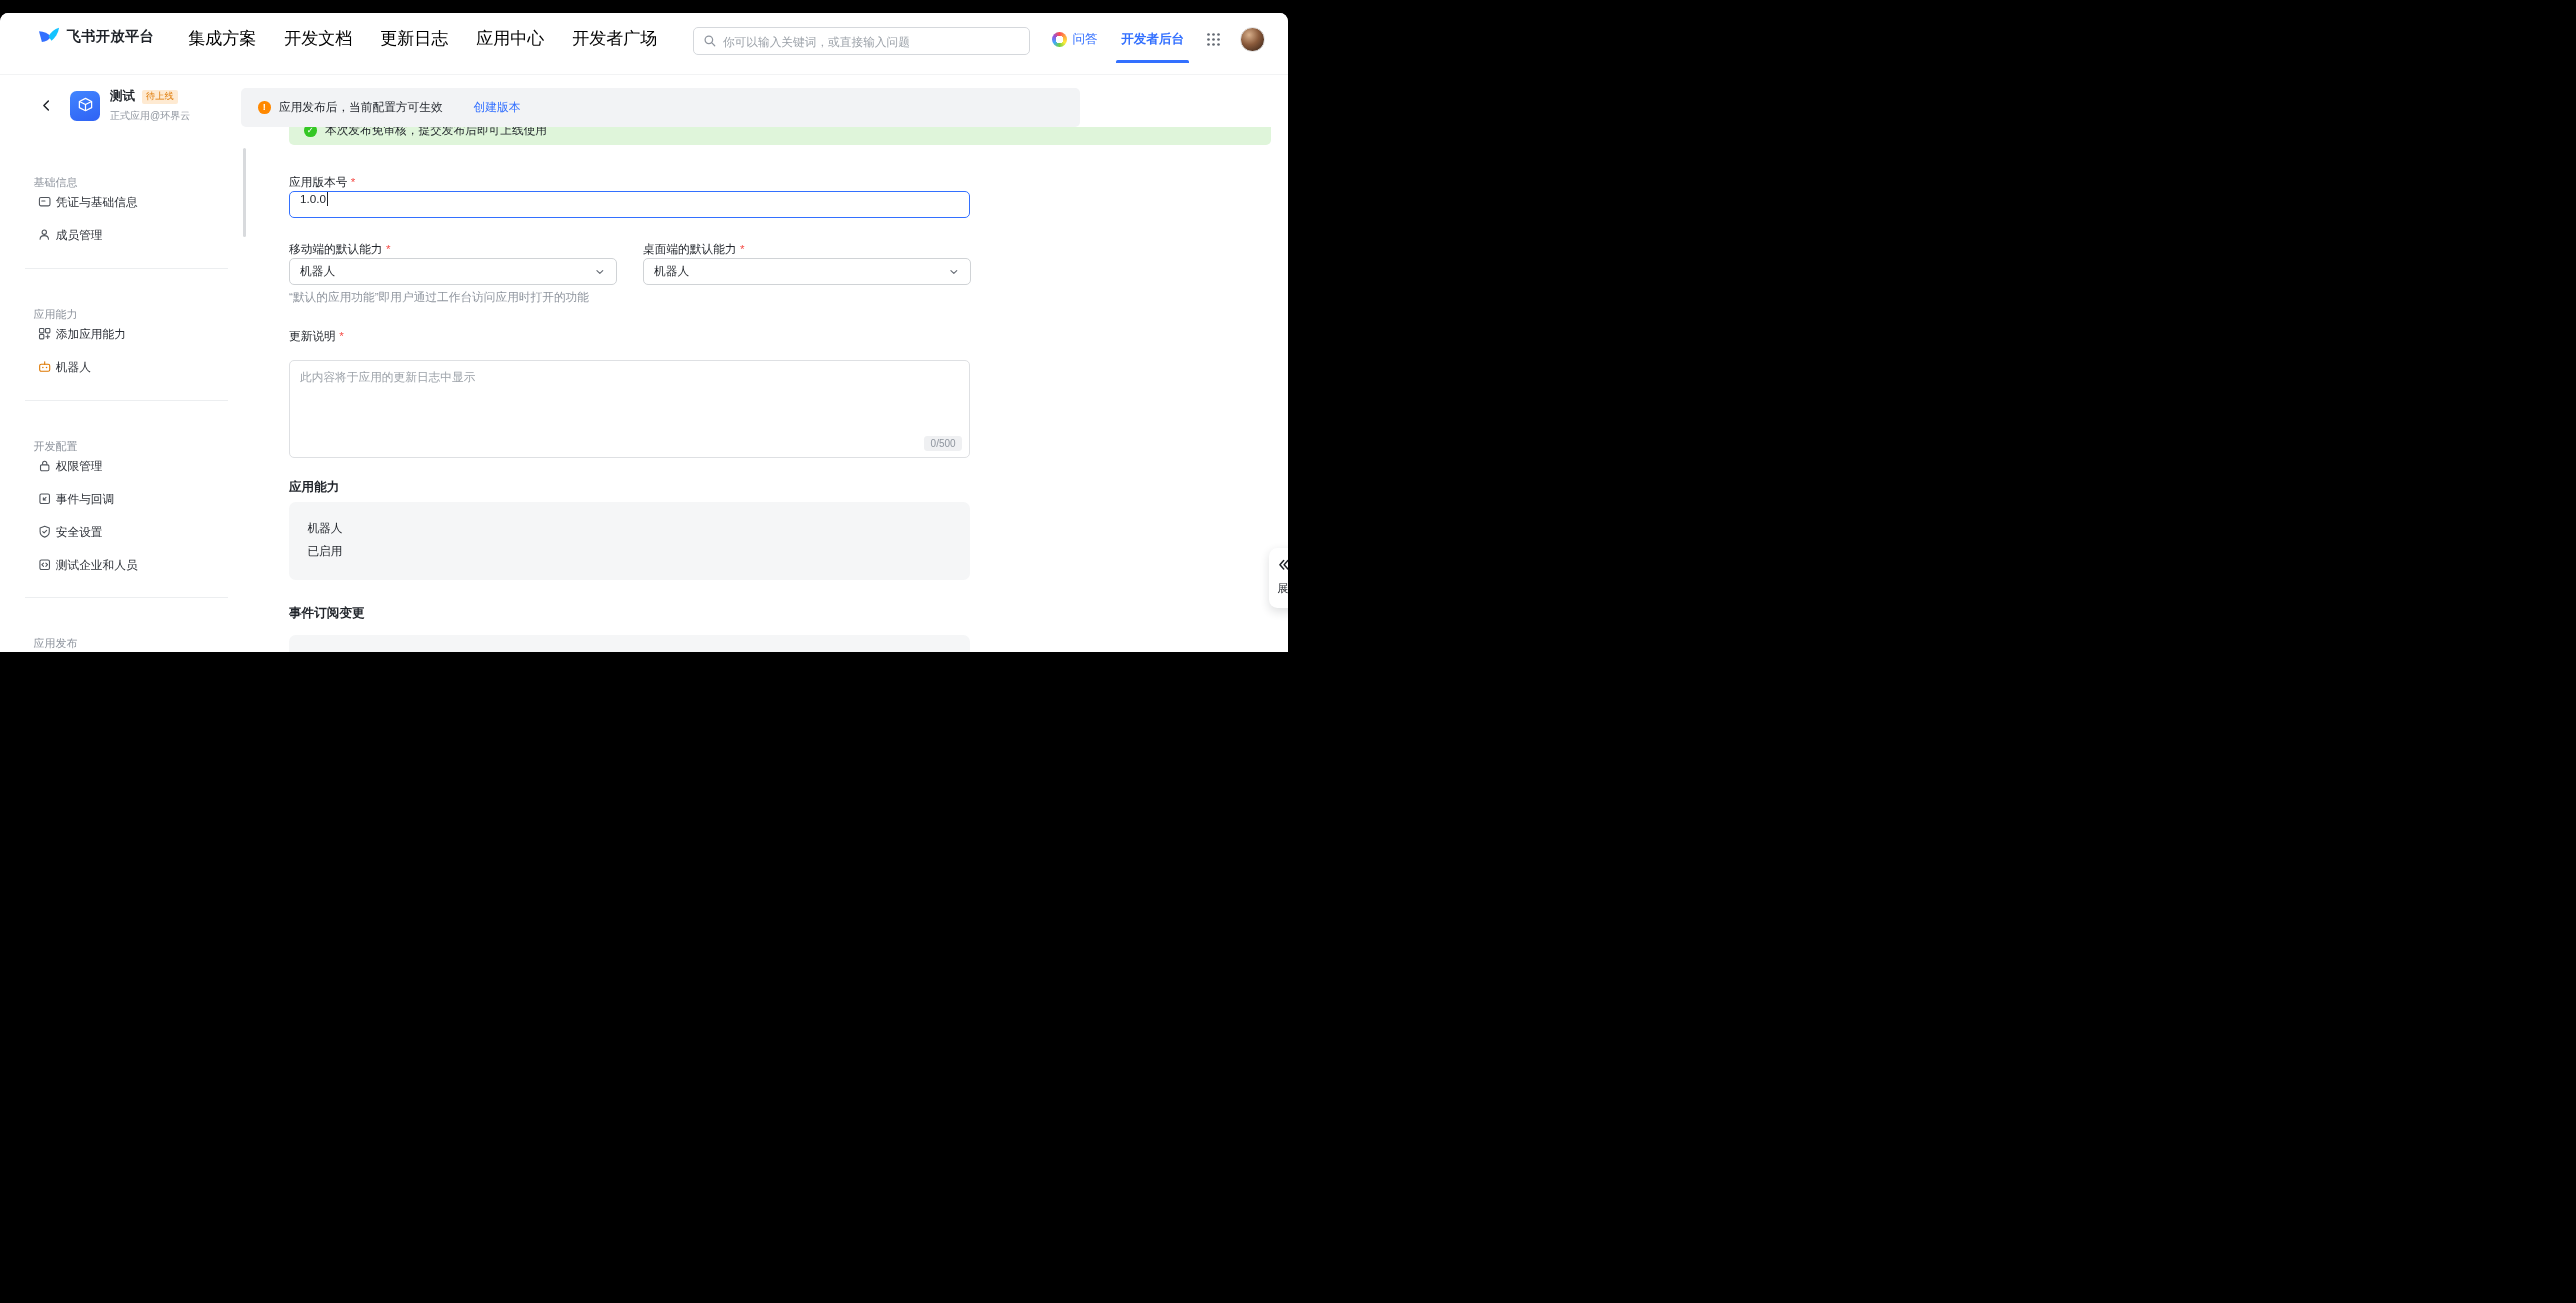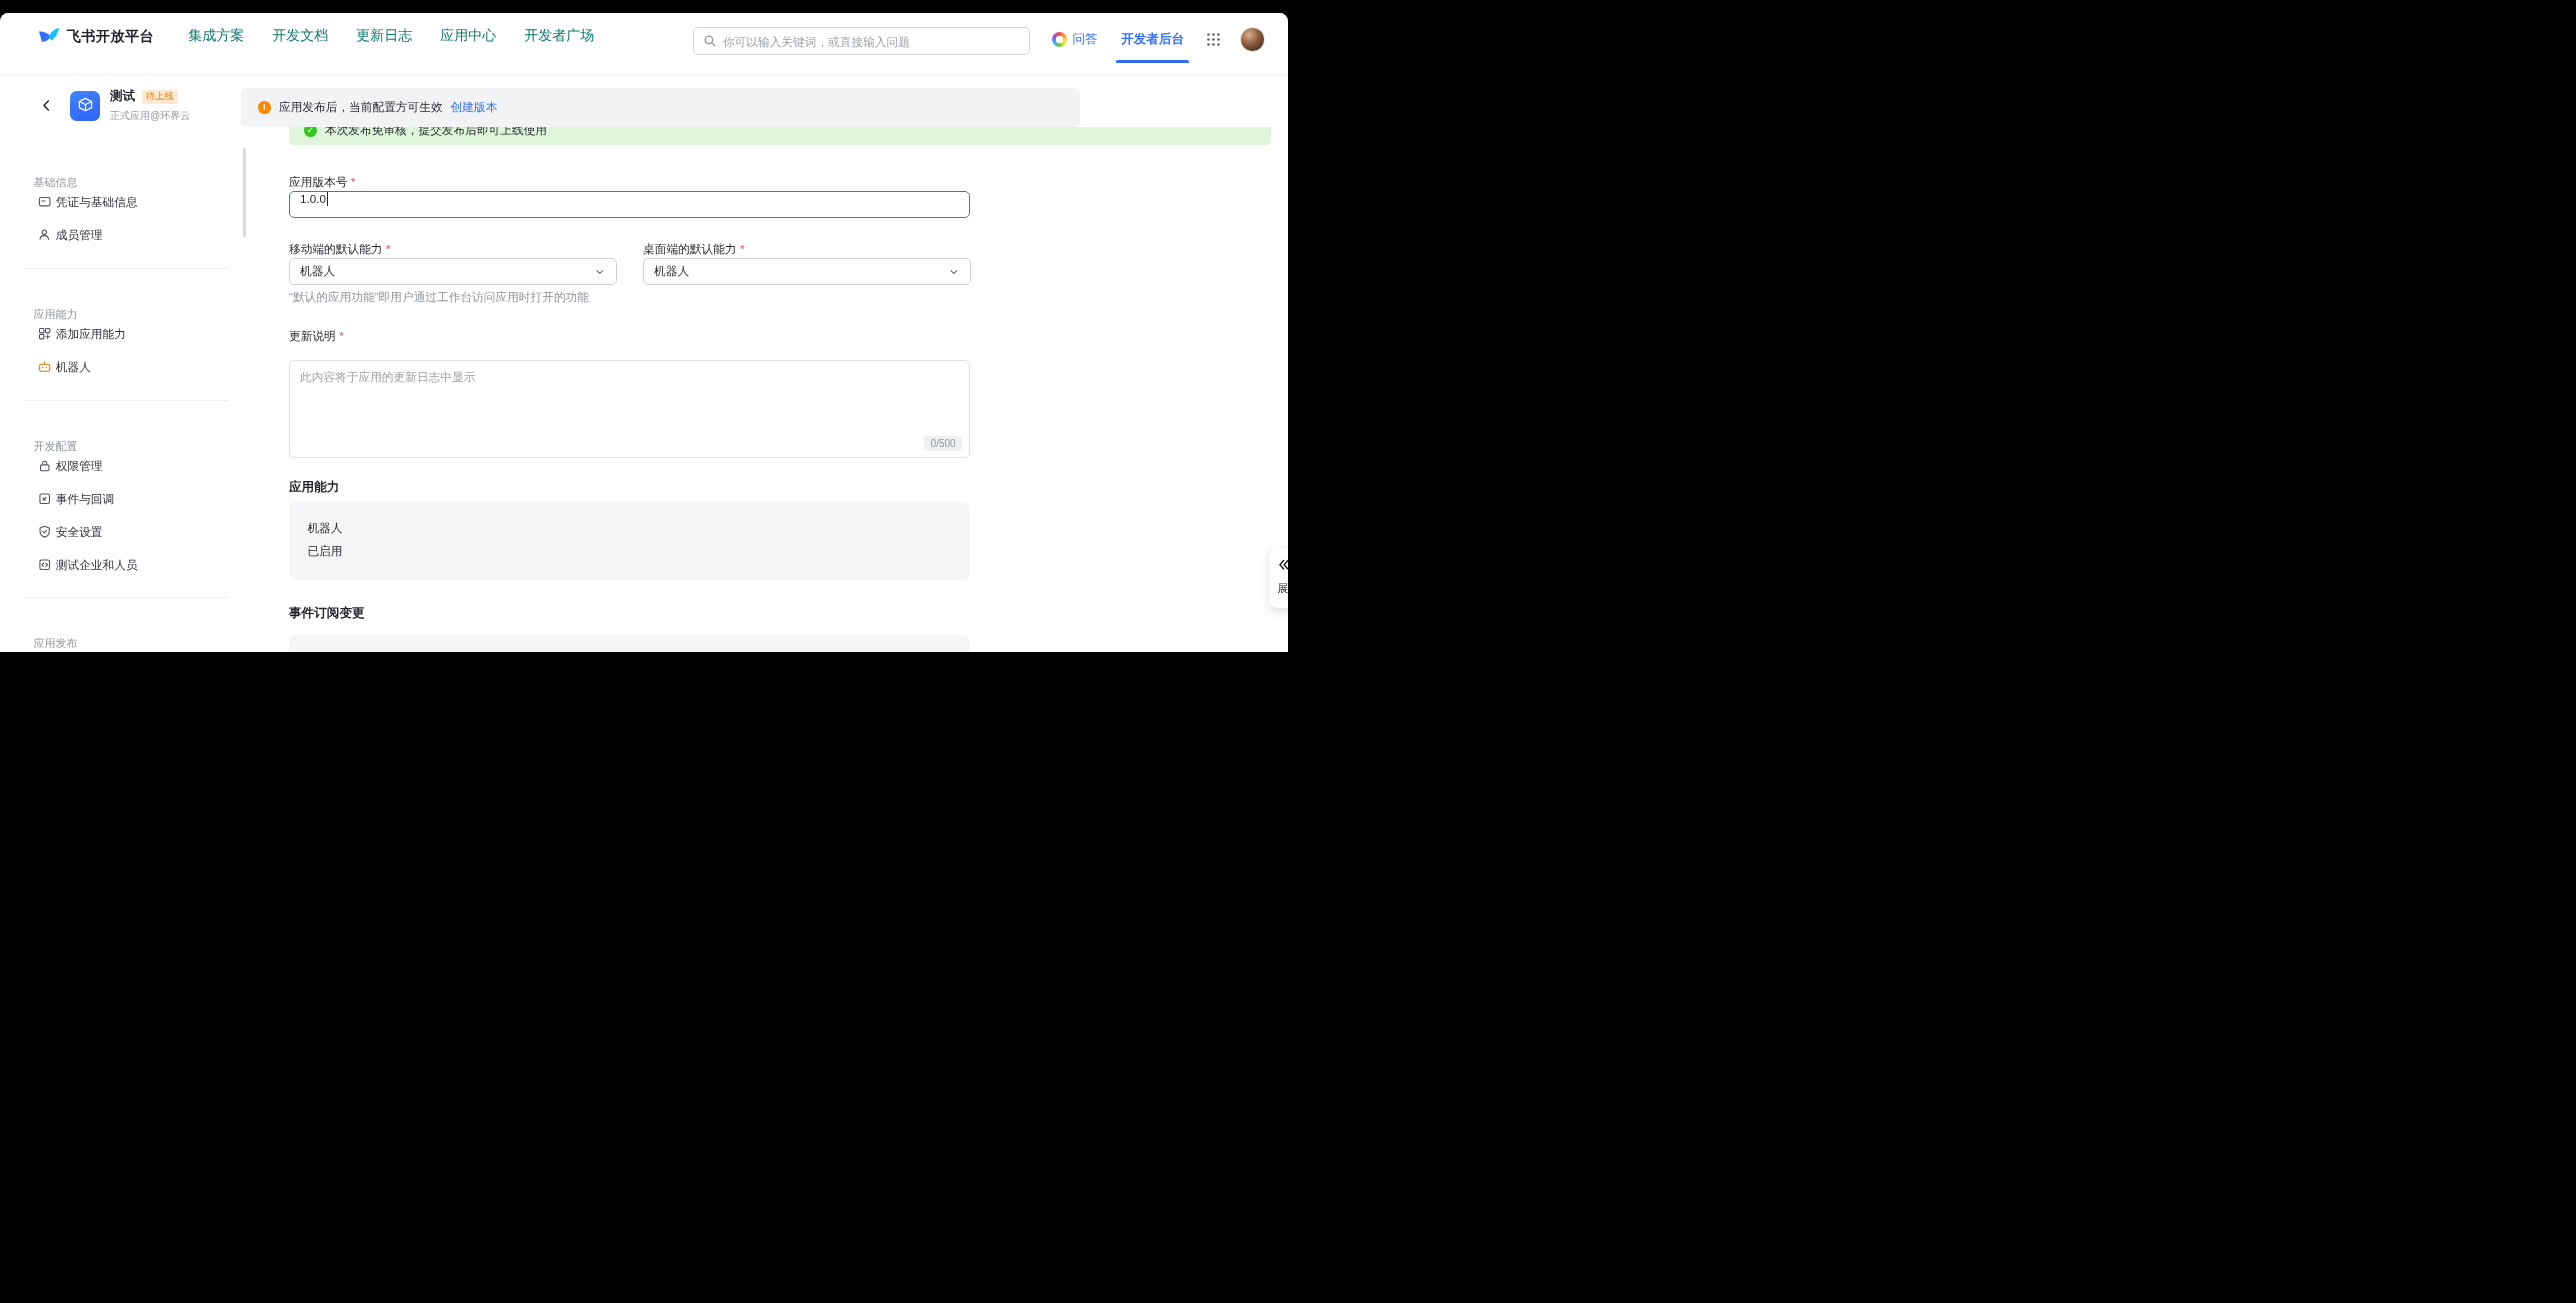--- a/index.html
+++ b/index.html
@@ -5,21 +5,21 @@
   * { margin:0; padding:0; box-sizing:border-box; }
   body { margin:0; background:#000; font-family:"Liberation Sans","DejaVu Sans",sans-serif; }
   .screen { position:relative; width:1288px; height:652px; background:#000; overflow:hidden; }
   .window { position:absolute; top:13.4px; left:0; right:0; bottom:0; background:#fff; border-radius:8.4px 8.4px 0 0; overflow:hidden; }
 
   
   .header { position:absolute; top:0; left:0; right:0; height:62px; background:#fff; display:flex; align-items:flex-start; padding:13.4px 23.5px 0 38px; border-bottom:0.8px solid #f2f3f4; z-index:4; }
   .brand { display:flex; align-items:center; gap:6.7px; flex:0 0 auto; }
   .brand-text { font-size:14.2px; font-weight:700; color:#1f2329; letter-spacing:0.4px; white-space:nowrap; }
   .nav { display:flex; gap:28px; margin-left:34px; }
-  .nav-item { font-size:14px; color:#0f766e; cursor:pointer; white-space:nowrap; }
+  .nav-item { font-size:17px; color:#000000; cursor:pointer; white-space:nowrap; }
   .search { margin-left:auto; width:337px; height:28.5px; border:0.8px solid #d5d8dc; border-radius:5px; display:flex; align-items:center; padding:0 8.4px; gap:6.7px; background:#fff; flex:0 0 337px; }
   .search input { border:none; outline:none; flex:1; font-size:11.7px; color:#1f2329; font-family:inherit; background:transparent; }
   .search input::placeholder { color:#9ca2a9; }
   .hdr-right { display:flex; align-items:center; margin-left:22px; flex:0 0 auto; }
   .qa { display:flex; align-items:center; gap:5px; margin-right:23.5px; cursor:pointer; }
   .ring { width:15px; height:15px; border-radius:50%;
           background: radial-gradient(closest-side,#fff 52%, rgba(255,255,255,0) 53%),
                       conic-gradient(#ff4d4f,#ffa940,#ffec3d,#73d13d,#40a9ff,#9254de,#ff4d4f); }
   .qa-text { color:#3370ff; font-size:12.6px; white-space:nowrap; }
   .console { position:relative; color:#3370ff; font-size:12.6px; font-weight:600; margin-right:22px; cursor:pointer; white-space:nowrap; }
@@ -34,21 +34,21 @@
   .app-bar { position:absolute; top:62px; left:0; right:0; height:52px; background:#fff; z-index:3; display:flex; align-items:center; padding:8.4px 17px 0 38px; }
   .back-btn { width:17px; height:17px; margin-right:15px; cursor:pointer; display:flex; align-items:center; justify-content:center; }
   .app-icon { width:30px; height:30px; border-radius:6.7px; background:linear-gradient(160deg,#4185ff,#2f62f4); display:flex; align-items:center; justify-content:center; margin-right:10px; flex:0 0 30px; }
   .app-name-row { display:flex; align-items:center; gap:6.7px; }
   .app-name { font-size:12.6px; font-weight:600; color:#1f2329; }
   .badge { font-size:9.2px; color:#de7802; background:#feead2; border-radius:2px; padding:1.7px 4.2px; line-height:1.2; white-space:nowrap; }
   .app-sub { font-size:10px; color:#8f959e; margin-top:3.4px; white-space:nowrap; }
   .alert { position:absolute; left:241px; top:12.6px; width:839px; height:39px; background:#f2f3f5; border-radius:5px; display:flex; align-items:center; padding:0 17px; }
   .alert-icon { width:12.6px; height:12.6px; border-radius:50%; background:#ff8800; color:#fff; font-size:9.2px; font-weight:700; display:flex; align-items:center; justify-content:center; margin-right:8.4px; flex:0 0 12.6px; }
   .alert-text { font-size:11.7px; color:#1f2329; }
-  .alert-link { font-size:11.7px; color:#3370ff; margin-left:8px; cursor:pointer; }
+  .alert-link { font-size:11.7px; color:#3370ff; margin-left:31px; cursor:pointer; }
 
   
   .banner { position:absolute; left:289px; top:102px; width:982px; height:30px; background:#dff5da; border-radius:5px; display:flex; align-items:center; padding:0 15px; gap:8.4px; z-index:1; }
   .banner-check { width:12.6px; height:12.6px; border-radius:50%; background:#34c724; color:#fff; font-size:8.4px; display:flex; align-items:center; justify-content:center; flex:0 0 12.6px; }
   .banner-text { font-size:11.7px; color:#1f2329; }
 
   
   .sidebar { position:absolute; left:25px; top:134px; width:203px; z-index:2; }
   .side-section { padding-bottom:6.7px; border-bottom:0.8px solid #eceef0; }
   .side-section + .side-section { padding-top:10px; }

